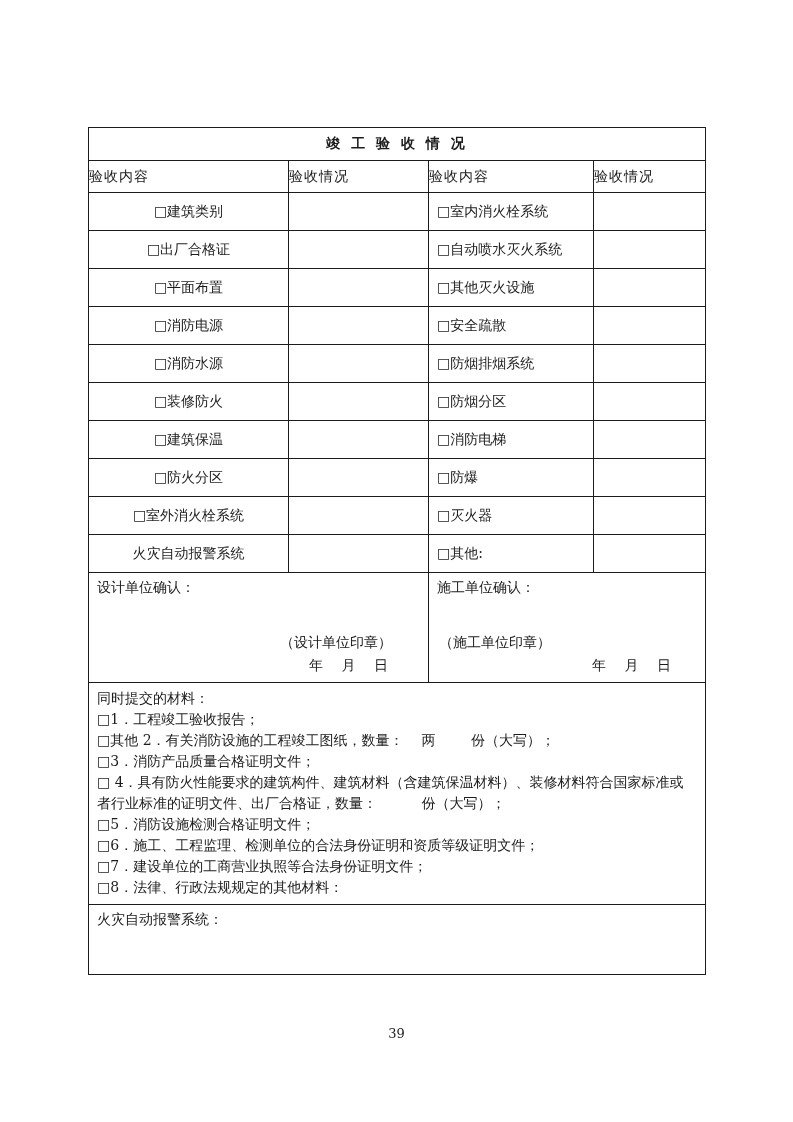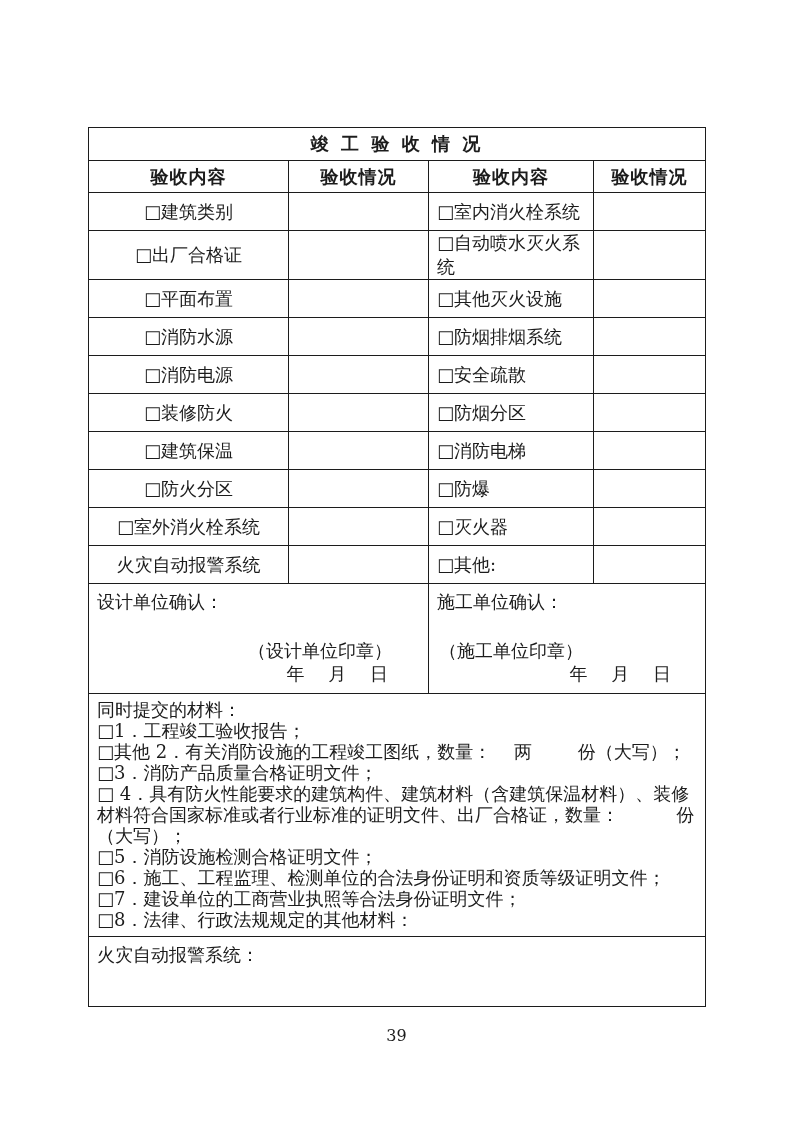--- a/index.html
+++ b/index.html
@@ -13,41 +13,41 @@
     overflow:hidden;
   }
   table.form{
     position:absolute;left:88px;top:127px;
     width:617px;
     border-collapse:collapse;
     table-layout:fixed;
   }
   table.form td{
     border:1px solid #1c1c1c;
-    font-size:18px;
+    font-size:14px;
     vertical-align:middle;
     box-sizing:border-box;
     padding:0;
   }
   table.form{border:1.5px solid #1c1c1c;}
   .col1{width:200px;}
   .col2{width:140px;}
   .col3{width:165px;}
   .col4{width:112px;}
   .title-row td{
     height:33px;
     text-align:center;
     font-weight:bold;
     font-size:13.5px;
     letter-spacing:3px;
   }
   .header-row td{
     height:32px;
-    text-align:center;
-    font-weight:bold;
+    text-align:left;
+    font-weight:normal;
     letter-spacing:1px;
   }
   .item-row td{height:38px;}
   .item-left{text-align:center;}
   .item-right{text-align:left;padding-left:8px !important;}
   .sig-cell{
     position:relative;
     vertical-align:top !important;
   }
   .sig-row-1 .sig-cell{height:110px;}
@@ -79,21 +79,21 @@
   .other-cell{
     height:70px;
     vertical-align:top !important;
     padding:6px 8px !important;
   }
   .page-number{
     position:absolute;
     left:0;right:0;
     top:1026px;
     text-align:center;
-    font-size:16px;
+    font-size:13px;
   }
 </style>
 </head>
 <body>
 
 <div class="page">
   <table class="form">
     <colgroup>
       <col class="col1">
         <col class="col2">
@@ -125,29 +125,29 @@
       <td class="item-right">□自动喷水灭火系统</td>
       <td class="status"></td>
     </tr>
     <tr class="item-row">
       <td class="item-left">□平面布置</td>
       <td class="status"></td>
       <td class="item-right">□其他灭火设施</td>
       <td class="status"></td>
     </tr>
     <tr class="item-row">
+      <td class="item-left">□消防电源</td>
+      <td class="status"></td>
+      <td class="item-right">□安全疏散</td>
+      <td class="status"></td>
+    </tr>
+    <tr class="item-row">
       <td class="item-left">□消防水源</td>
       <td class="status"></td>
       <td class="item-right">□防烟排烟系统</td>
-      <td class="status"></td>
-    </tr>
-    <tr class="item-row">
-      <td class="item-left">□消防电源</td>
-      <td class="status"></td>
-      <td class="item-right">□安全疏散</td>
       <td class="status"></td>
     </tr>
     <tr class="item-row">
       <td class="item-left">□装修防火</td>
       <td class="status"></td>
       <td class="item-right">□防烟分区</td>
       <td class="status"></td>
     </tr>
     <tr class="item-row">
       <td class="item-left">□建筑保温</td>

